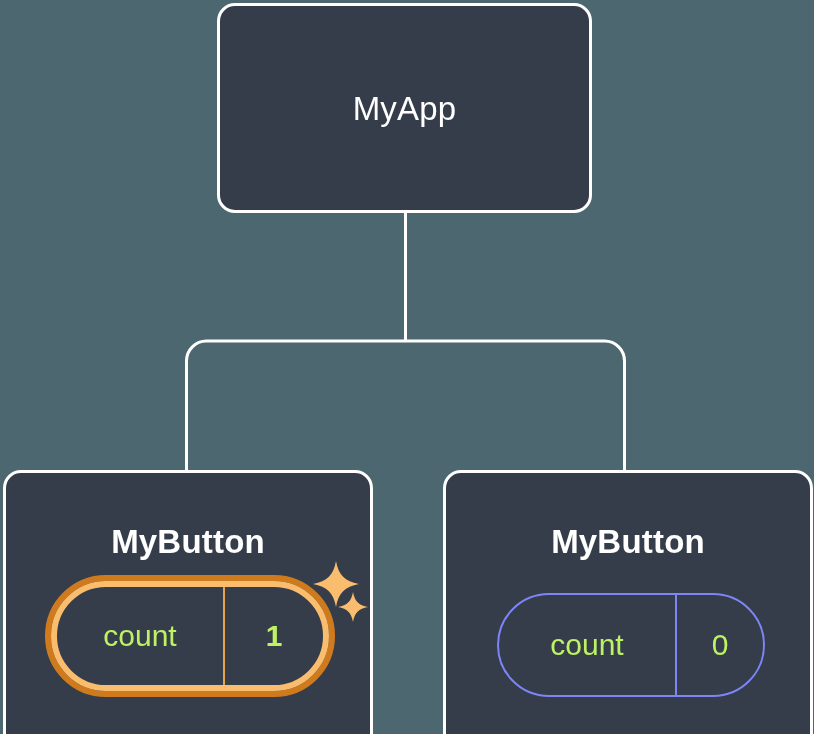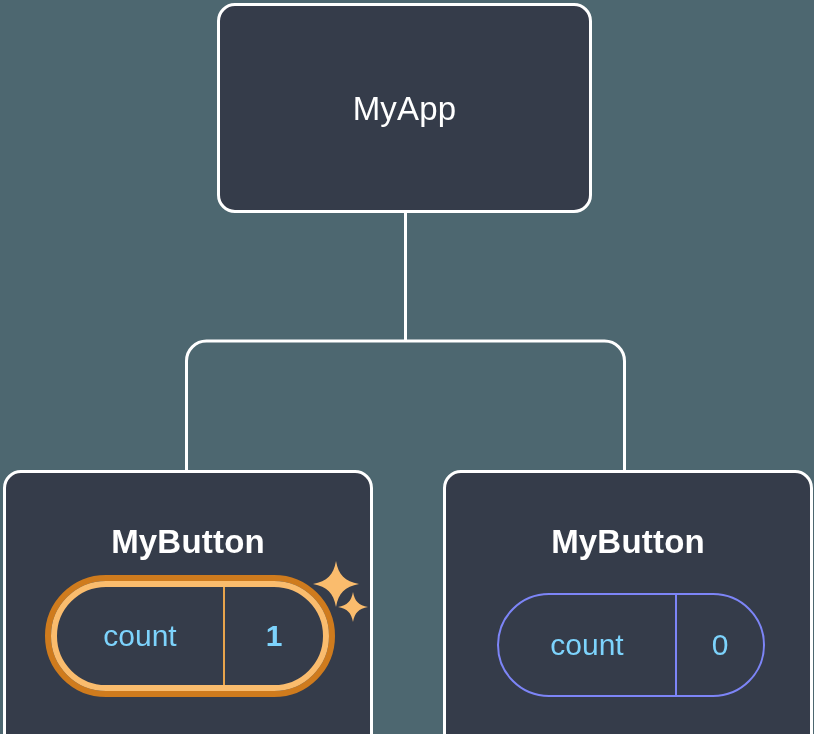--- a/index.html
+++ b/index.html
@@ -74,21 +74,21 @@
     box-sizing: border-box;
     display: flex;
     align-items: stretch;
     border-radius: 999px;
   }
   .pill-label,
   .pill-value {
     display: flex;
     align-items: center;
     justify-content: center;
-    color: #7dd3fc;
+    color: #bef264;
     font-size: 30px;
     line-height: 1;
     white-space: nowrap;
   }
   
   .pill-plain {
     left: 51px;
     top: 120px;
     width: 268px;
     height: 104px;

